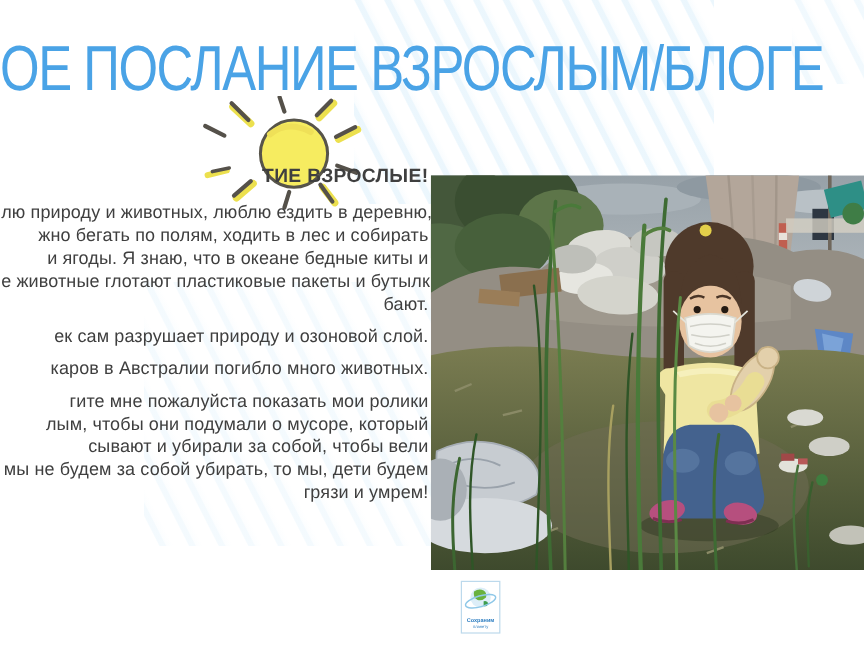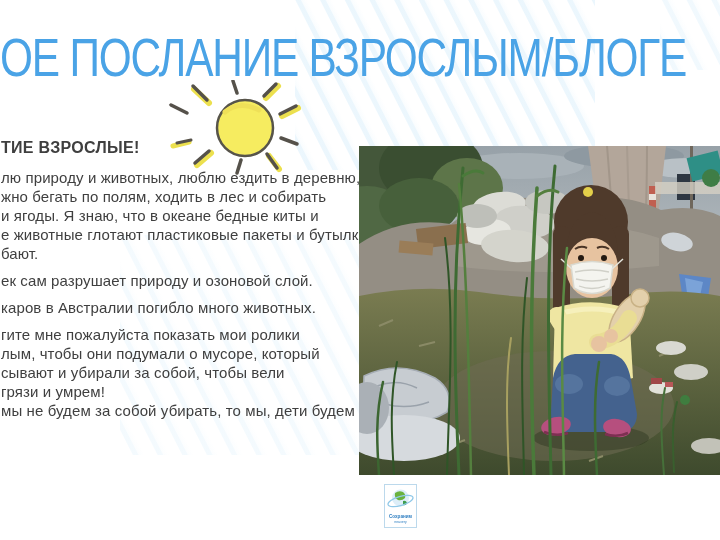--- a/index.html
+++ b/index.html
@@ -1,18 +1,18 @@
 <!DOCTYPE html>
 <html><head>
 <meta charset="utf-8">
 <style>
   html,body{margin:0;padding:0;background:#888;}
   .slide{
     position:relative;width:720px;height:540px;background:#ffffff;
-    overflow:hidden;font-family:"Liberation Sans",sans-serif;
+    overflow:hidden;font-family:"Liberation Sans",sans-serif;text-align:right;
   }
   
   .streaks{position:absolute;pointer-events:none;
     background:repeating-linear-gradient(63deg,
       rgba(191,227,248,0) 0px, rgba(191,227,248,0) 11px,
       rgba(191,227,248,.55) 12px, rgba(191,227,248,.55) 16px,
       rgba(214,238,251,.25) 17px, rgba(214,238,251,0) 22px);
   }
   .streaks.top{left:295px;top:-30px;width:300px;height:200px;opacity:.55;}
   .streaks.topright{left:660px;top:-20px;width:80px;height:90px;opacity:.4;}
@@ -95,22 +95,22 @@
       <div class="ln">каров в Австралии погибло много животных.</div>
     </div>
 
     <div class="para tight">
       <div class="ln">гите мне пожалуйста показать мои ролики</div>
       <div class="ln">лым, чтобы они подумали о мусоре, который</div>
       <div class="ln">сывают и убирали за собой, чтобы вели</div>
     </div>
 
     <div class="para">
+      <div class="ln">мы не будем за собой убирать, то мы, дети будем</div>
       <div class="ln">грязи и умрем!</div>
-      <div class="ln">мы не будем за собой убирать, то мы, дети будем</div>
     </div>
   </div>
 
   <div class="photo">
     <svg width="361" height="329" viewBox="0 0 361 329">
       <defs>
         <linearGradient id="sky" x1="0" y1="0" x2="0" y2="1">
           <stop offset="0" stop-color="#97a1a8"></stop>
           <stop offset="1" stop-color="#c0c6c9"></stop>
         </linearGradient>

